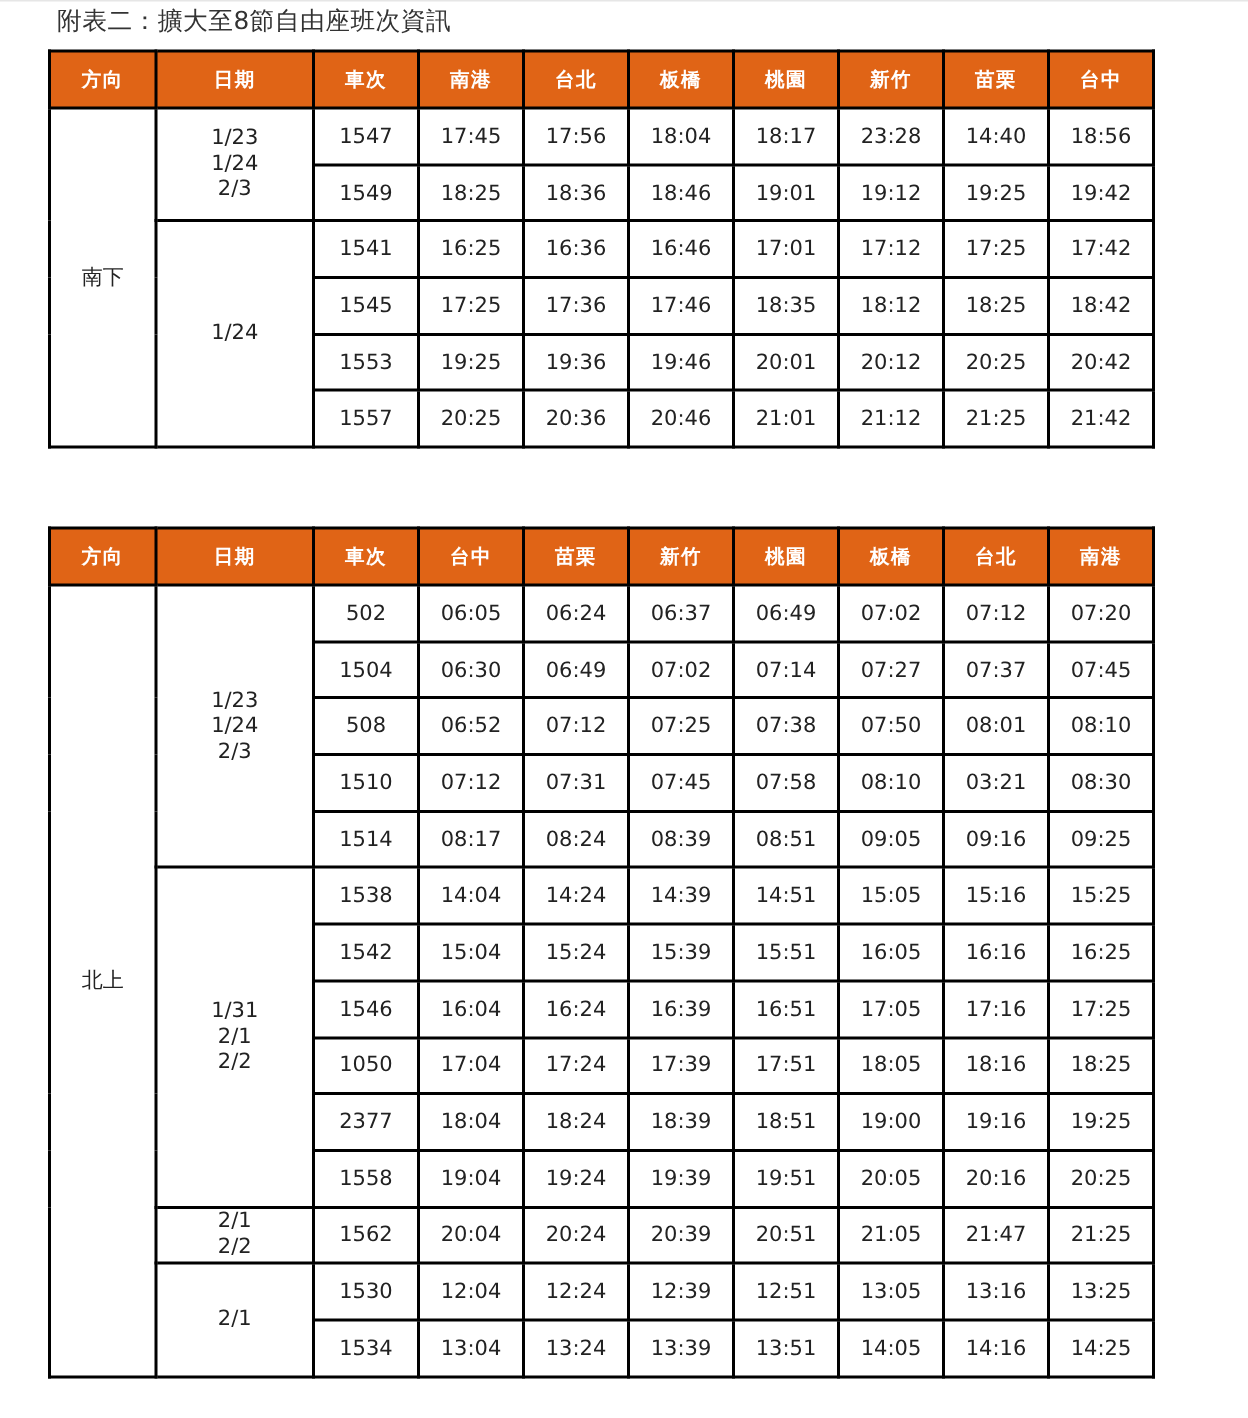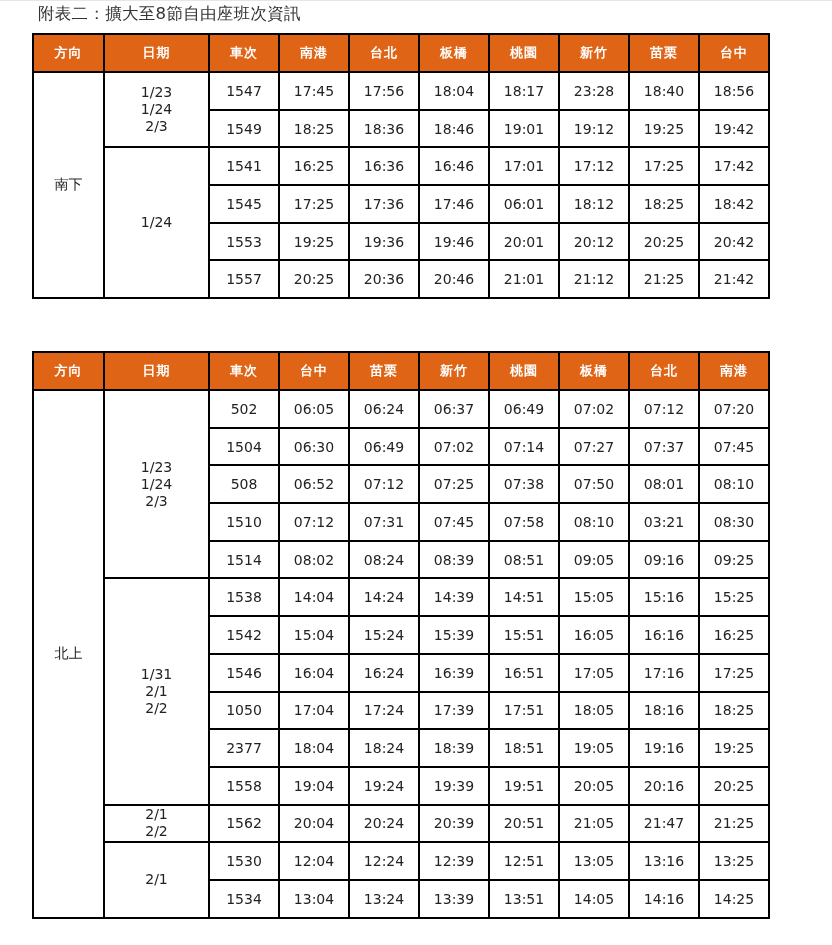--- a/index.html
+++ b/index.html
@@ -117,21 +117,21 @@
           <span class="date-line">1/23</span>
           <span class="date-line">1/24</span>
           <span class="date-line">2/3</span>
         </td>
         <td>1547</td>
         <td>17:45</td>
         <td>17:56</td>
         <td>18:04</td>
         <td>18:17</td>
         <td>23:28</td>
-        <td>18:40</td>
+        <td>14:40</td>
         <td>18:56</td>
       </tr>
       <tr>
         <td>1549</td>
         <td>18:25</td>
         <td>18:36</td>
         <td>18:46</td>
         <td>19:01</td>
         <td>19:12</td>
         <td>19:25</td>
@@ -148,21 +148,21 @@
         <td>17:01</td>
         <td>17:12</td>
         <td>17:25</td>
         <td>17:42</td>
       </tr>
       <tr>
         <td>1545</td>
         <td>17:25</td>
         <td>17:36</td>
         <td>17:46</td>
-        <td>06:01</td>
+        <td>18:35</td>
         <td>18:12</td>
         <td>18:25</td>
         <td>18:42</td>
       </tr>
       <tr>
         <td>1553</td>
         <td>19:25</td>
         <td>19:36</td>
         <td>19:46</td>
         <td>20:01</td>
@@ -252,21 +252,21 @@
         <td>07:12</td>
         <td>07:31</td>
         <td>07:45</td>
         <td>07:58</td>
         <td>08:10</td>
         <td>03:21</td>
         <td>08:30</td>
       </tr>
       <tr>
         <td>1514</td>
-        <td>08:02</td>
+        <td>08:17</td>
         <td>08:24</td>
         <td>08:39</td>
         <td>08:51</td>
         <td>09:05</td>
         <td>09:16</td>
         <td>09:25</td>
       </tr>
       <tr>
         <td class="date" rowspan="6">
           <span class="date-line">1/31</span>
@@ -311,21 +311,21 @@
         <td>18:05</td>
         <td>18:16</td>
         <td>18:25</td>
       </tr>
       <tr>
         <td>2377</td>
         <td>18:04</td>
         <td>18:24</td>
         <td>18:39</td>
         <td>18:51</td>
-        <td>19:05</td>
+        <td>19:00</td>
         <td>19:16</td>
         <td>19:25</td>
       </tr>
       <tr>
         <td>1558</td>
         <td>19:04</td>
         <td>19:24</td>
         <td>19:39</td>
         <td>19:51</td>
         <td>20:05</td>

